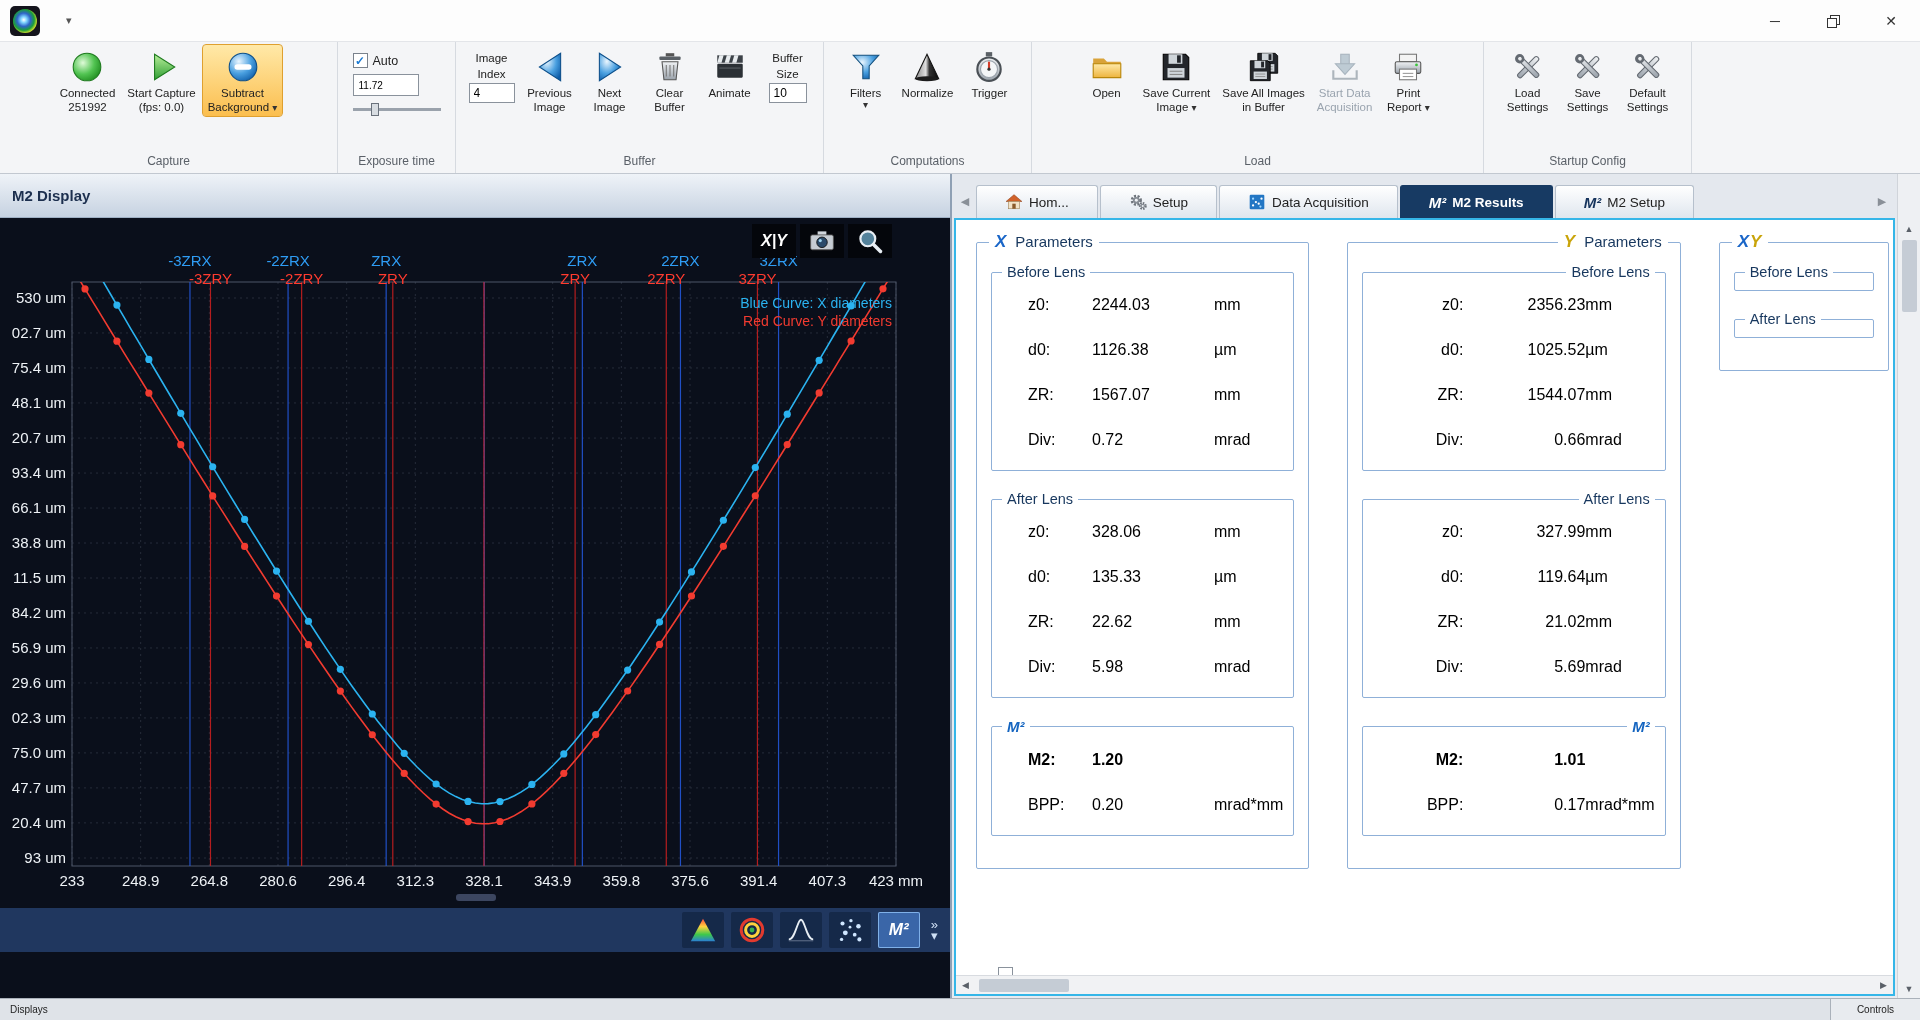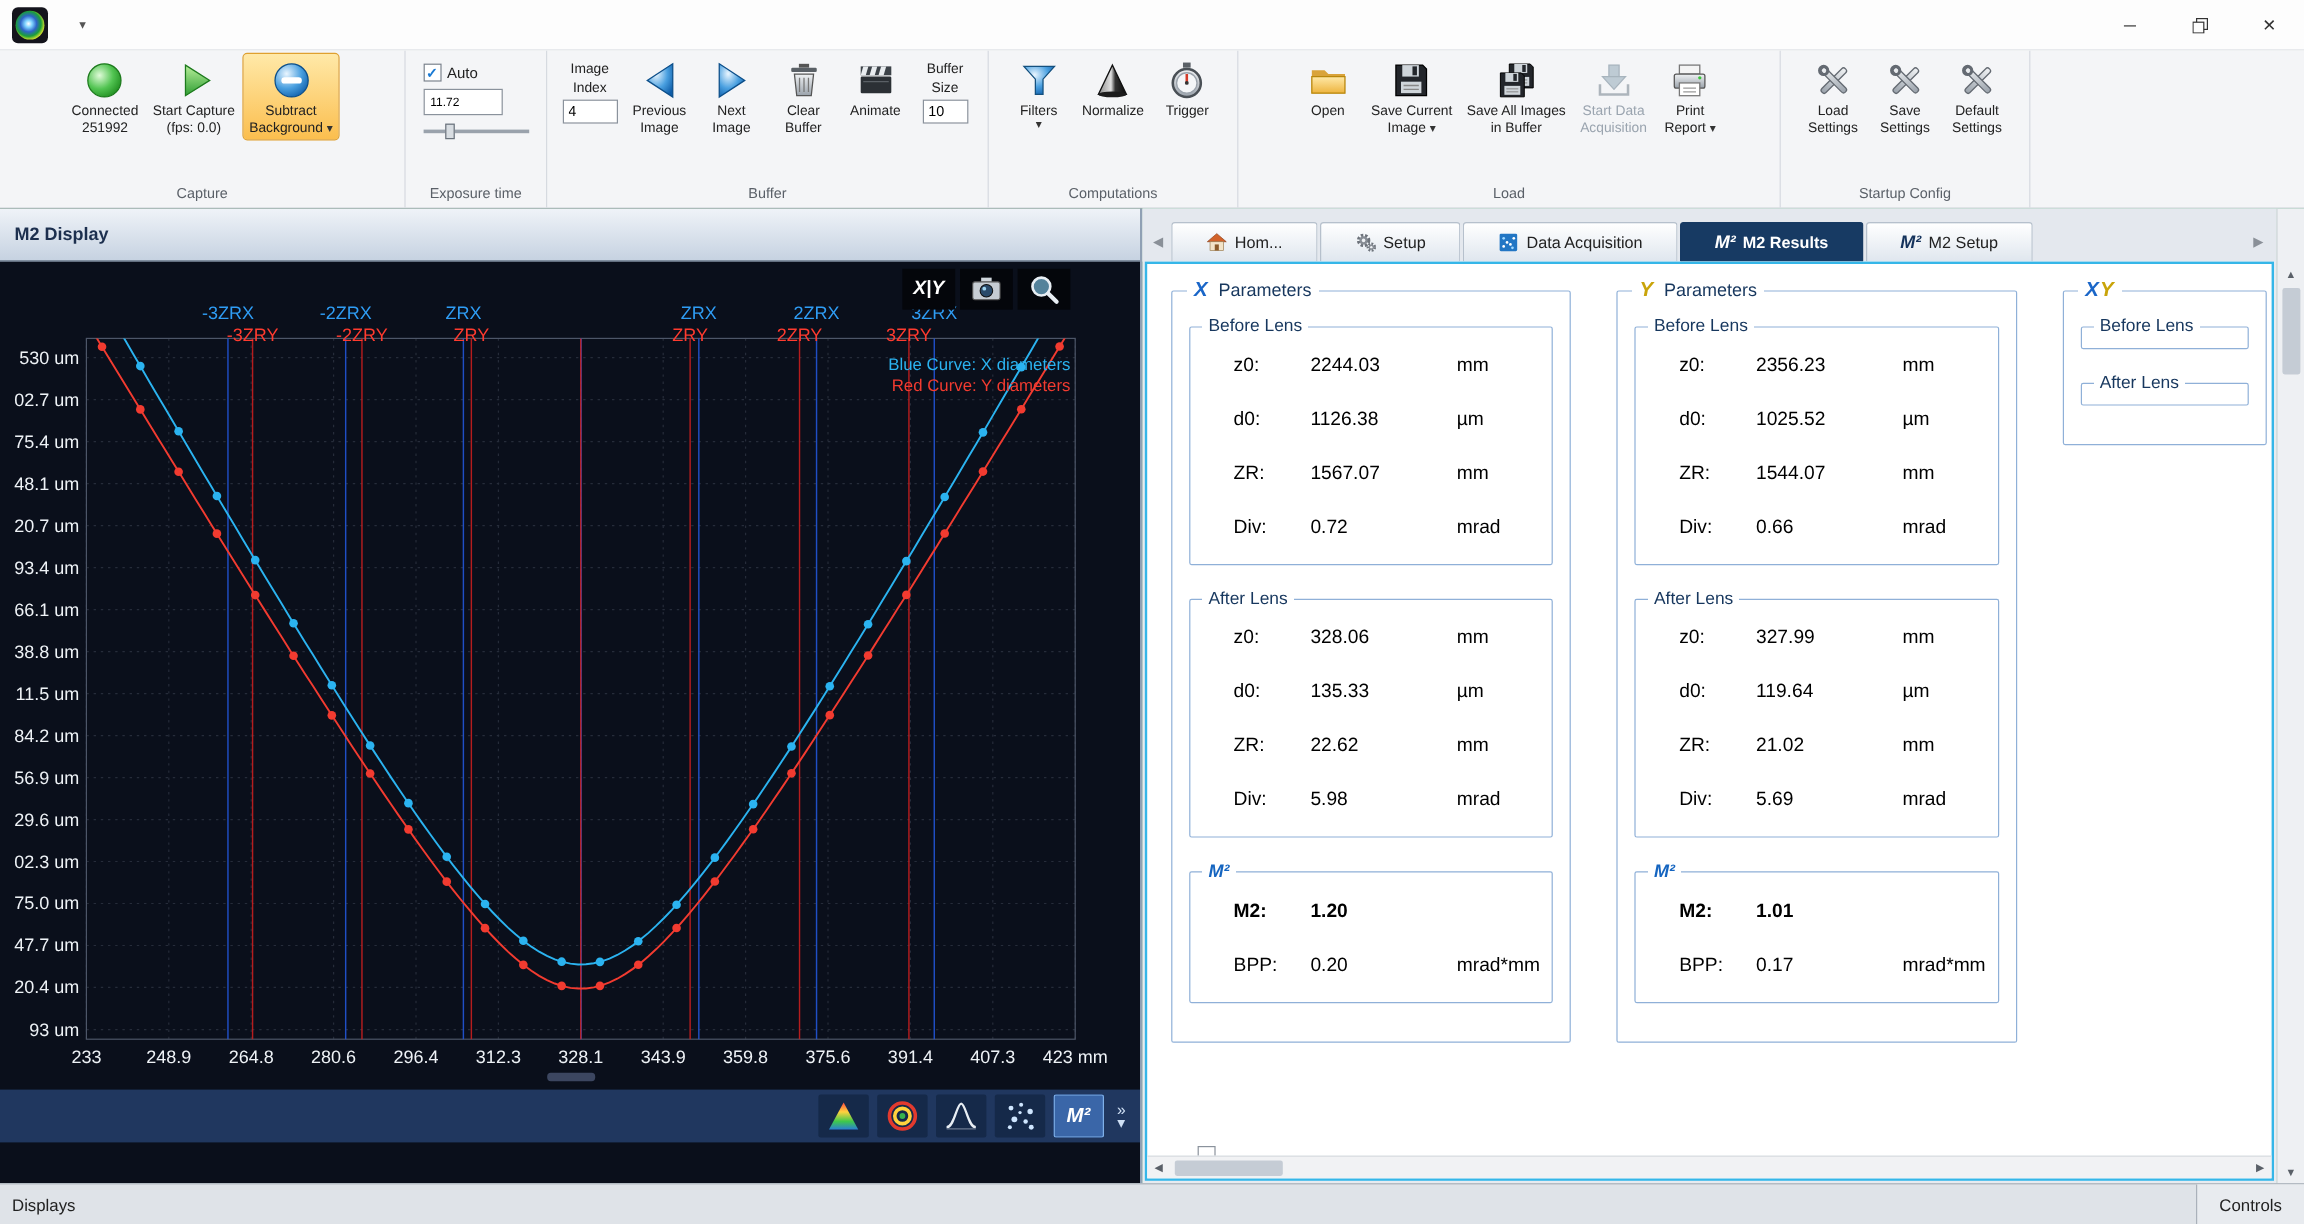--- a/index.html
+++ b/index.html
@@ -37,21 +37,21 @@
 .rinput{width:46px;height:20px;border:1px solid #8a929c;background:#fff;font-size:12px;padding:0 4px;}
 .autorow{display:flex;align-items:center;gap:5px;font-size:12.5px;color:#222;}
 .cb{width:15px;height:15px;border:1px solid #7a828c;background:#fff;display:flex;align-items:center;justify-content:center;font-size:12px;color:#1a7ad4;font-weight:bold;line-height:1;}
 .expcol{display:flex;flex-direction:column;align-items:flex-start;gap:6px;padding:8px 6px 0;}
 .expinput{width:66px;height:22px;border:1px solid #8a929c;background:#fff;font-size:10px;padding:0 5px;}
 .slider{position:relative;width:88px;height:14px;}
 .slider-track{position:absolute;left:0;right:0;top:6px;height:3px;background:#9aa2ac;}
 .slider-thumb{position:absolute;left:18px;top:1px;width:8px;height:13px;background:#d8dde2;border:1px solid #6a727c;}
 
 
-.main{flex:1;display:flex;background:#86efac;min-height:0;}
+.main{flex:1;display:flex;background:#ec4899;min-height:0;}
 
 
 .m2panel{width:952px;flex:0 0 auto;display:flex;flex-direction:column;background:#0a0f1b;border-right:2px solid #8fa0b4;}
 .m2header{height:44px;background:linear-gradient(#eff3f8,#c6d2e1);color:#1c2f4e;font-weight:bold;font-size:15px;line-height:44px;padding-left:12px;border-bottom:1px solid #9fb0c4;}
 .plotwrap{position:relative;height:690px;flex:0 0 auto;}
 #plot-svg{display:block;}
 #plot-svg text{font-family:"Liberation Sans",sans-serif;}
 .plot-tools{position:absolute;top:6px;right:58px;display:flex;gap:4px;}
 .ptool{width:44px;height:34px;background:#04060b;display:flex;align-items:center;justify-content:center;color:#fff;font-weight:bold;font-style:italic;font-size:16px;}
 .ptool .ic{width:28px;height:28px;}
@@ -70,21 +70,21 @@
 .rp-arrow.right{margin-left:auto;}
 .rp-tab{height:33px;display:flex;align-items:center;gap:6px;padding:0 28px;background:linear-gradient(#ffffff,#dfe6ee);border:1px solid #b6c0cc;border-bottom:none;font-size:13.5px;color:#222;border-radius:3px 3px 0 0;white-space:nowrap;margin-top:28px;}
 .rp-tab.active{background:#173a63;color:#fff;font-weight:bold;border-color:#173a63;}
 .tic{width:18px;height:18px;flex:0 0 auto;}
 .m2logo{font-weight:bold;font-style:italic;font-size:15px;color:#15335c;}
 .rp-tab.active .m2logo{color:#fff;}
 .rp-body{flex:1;margin:0 2px 2px 2px;border:2px solid #35b6e8;background:#fff;position:relative;overflow:hidden;min-height:0;}
 .pcols{display:flex;gap:38px;padding:12px 4px 0 20px;align-items:flex-start;}
 .pcol{border:1px solid #8fb0d8;border-radius:2px;padding:4px 12px 12px;background:#fff;}
 .pcol:nth-child(1){width:398px;}
-.pcol:nth-child(2){width:368px;}
+.pcol:nth-child(2){width:368px;text-align:right;}
 .pcol:nth-child(3){width:330px;}
 .pcol>legend{font-size:15px;color:#17375e;padding:0 6px;}
 .plet{font-weight:bold;font-style:italic;font-size:17px;margin-right:1px;}
 .ptitle{margin-left:8px;}
 .pgroup{border:1px solid #8fb0d8;border-radius:2px;margin:8px 2px 20px;padding:2px 10px 8px;}
 .pgroup legend{color:#17375e;font-size:14.5px;padding:0 5px;}
 .pgroup.m2 legend{color:#1565c0;font-weight:bold;font-style:italic;font-size:15px;}
 .prow{display:flex;height:45px;align-items:center;font-size:16px;color:#000;padding-left:26px;}
 .prow .pl{width:64px;}
 .prow .pv{width:122px;}
@@ -96,21 +96,21 @@
 .hs-thumb{position:absolute;left:4px;top:3px;width:90px;height:13px;background:#c5ccd5;border-radius:2px;}
 
 
 .vscroll{width:23px;flex:0 0 auto;background:#eef0f3;border-left:1px solid #d0d4da;display:flex;flex-direction:column;align-items:center;}
 .vs-spacer{height:46px;}
 .vs-btn{height:18px;font-size:9px;color:#5a6068;display:flex;align-items:center;}
 .vs-thumb{width:15px;height:72px;background:#c5ccd5;border-radius:2px;margin-top:2px;}
 .vs-track{flex:1;}
 
 
-.statusbar{height:34px;background:#dfe3e8;border-top:1px solid #aab1ba;display:flex;align-items:stretch;font-size:14px;color:#222;flex:0 0 auto;}
+.statusbar{height:22px;background:#dfe3e8;border-top:1px solid #aab1ba;display:flex;align-items:stretch;font-size:10px;color:#222;flex:0 0 auto;}
 .sb-left{flex:1;display:flex;align-items:center;padding-left:10px;}
 .sb-right{width:90px;border-left:1px solid #aab1ba;display:flex;align-items:center;justify-content:center;background:#e8ebef;}
 </style>
 </head>
 <body>
 
 <svg width="0" height="0" style="position:absolute" aria-hidden="true">
 <defs>
 <radialGradient id="g-green" cx="35%" cy="35%" r="75%">
         <stop offset="0%" stop-color="#dffbd8"></stop>

